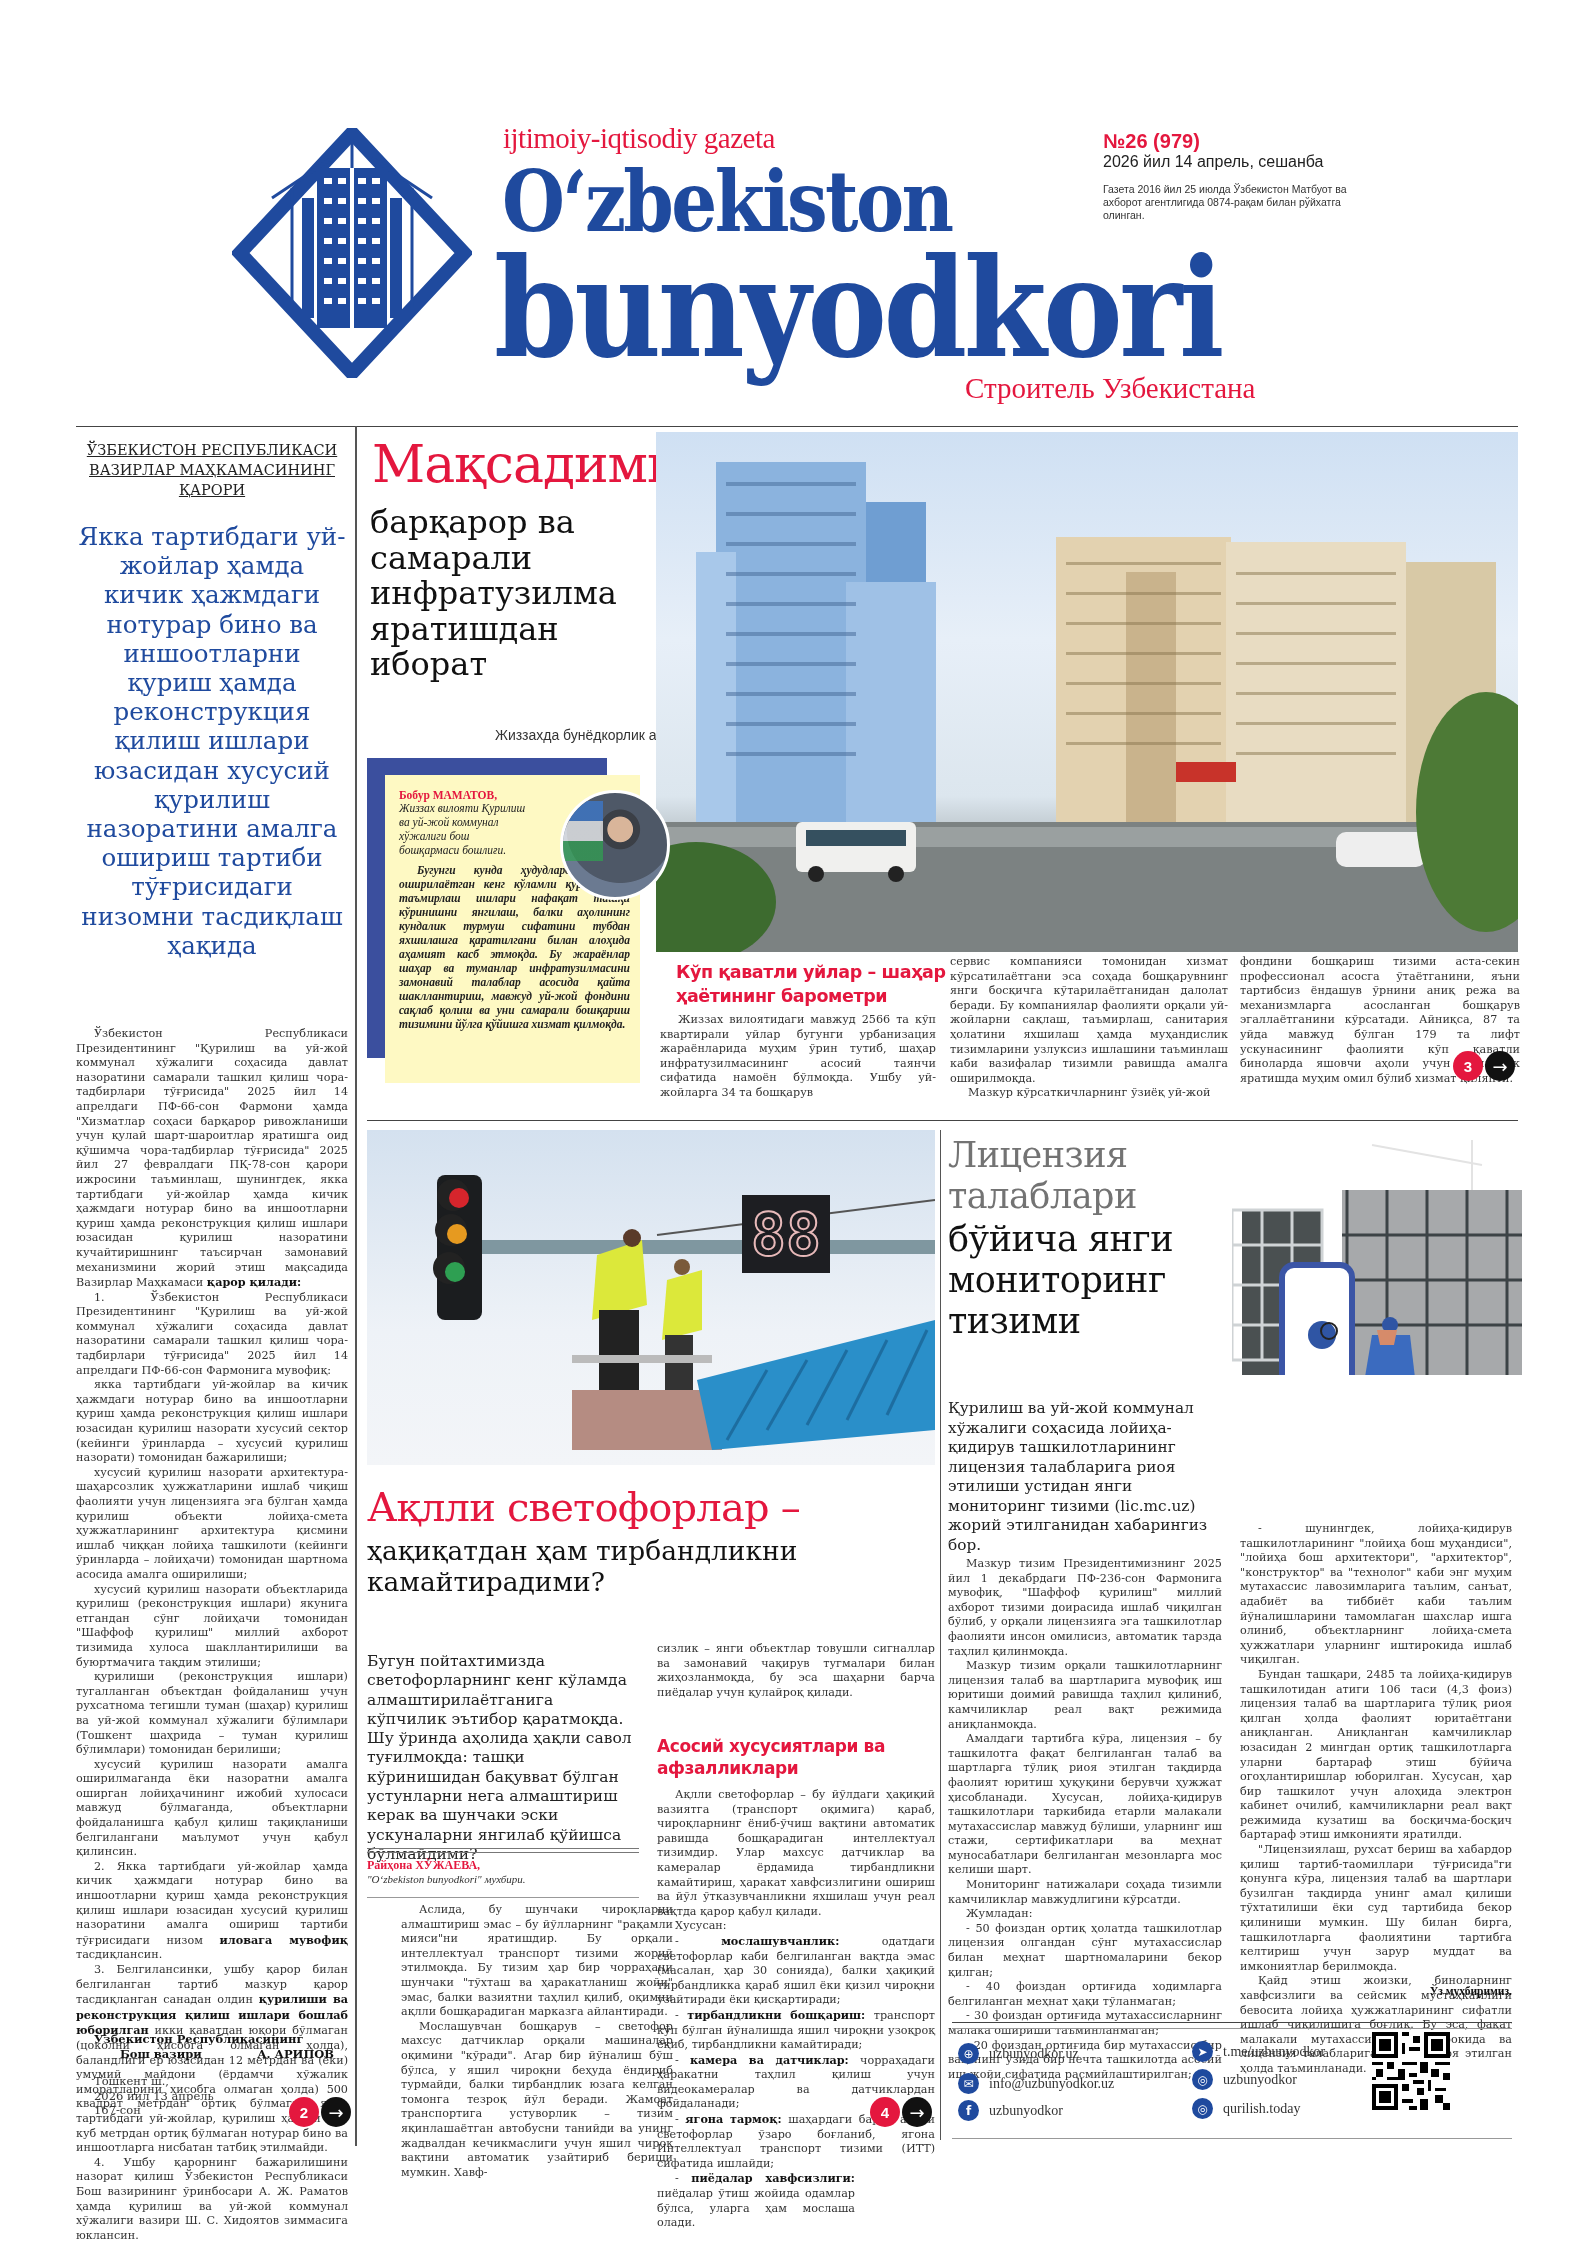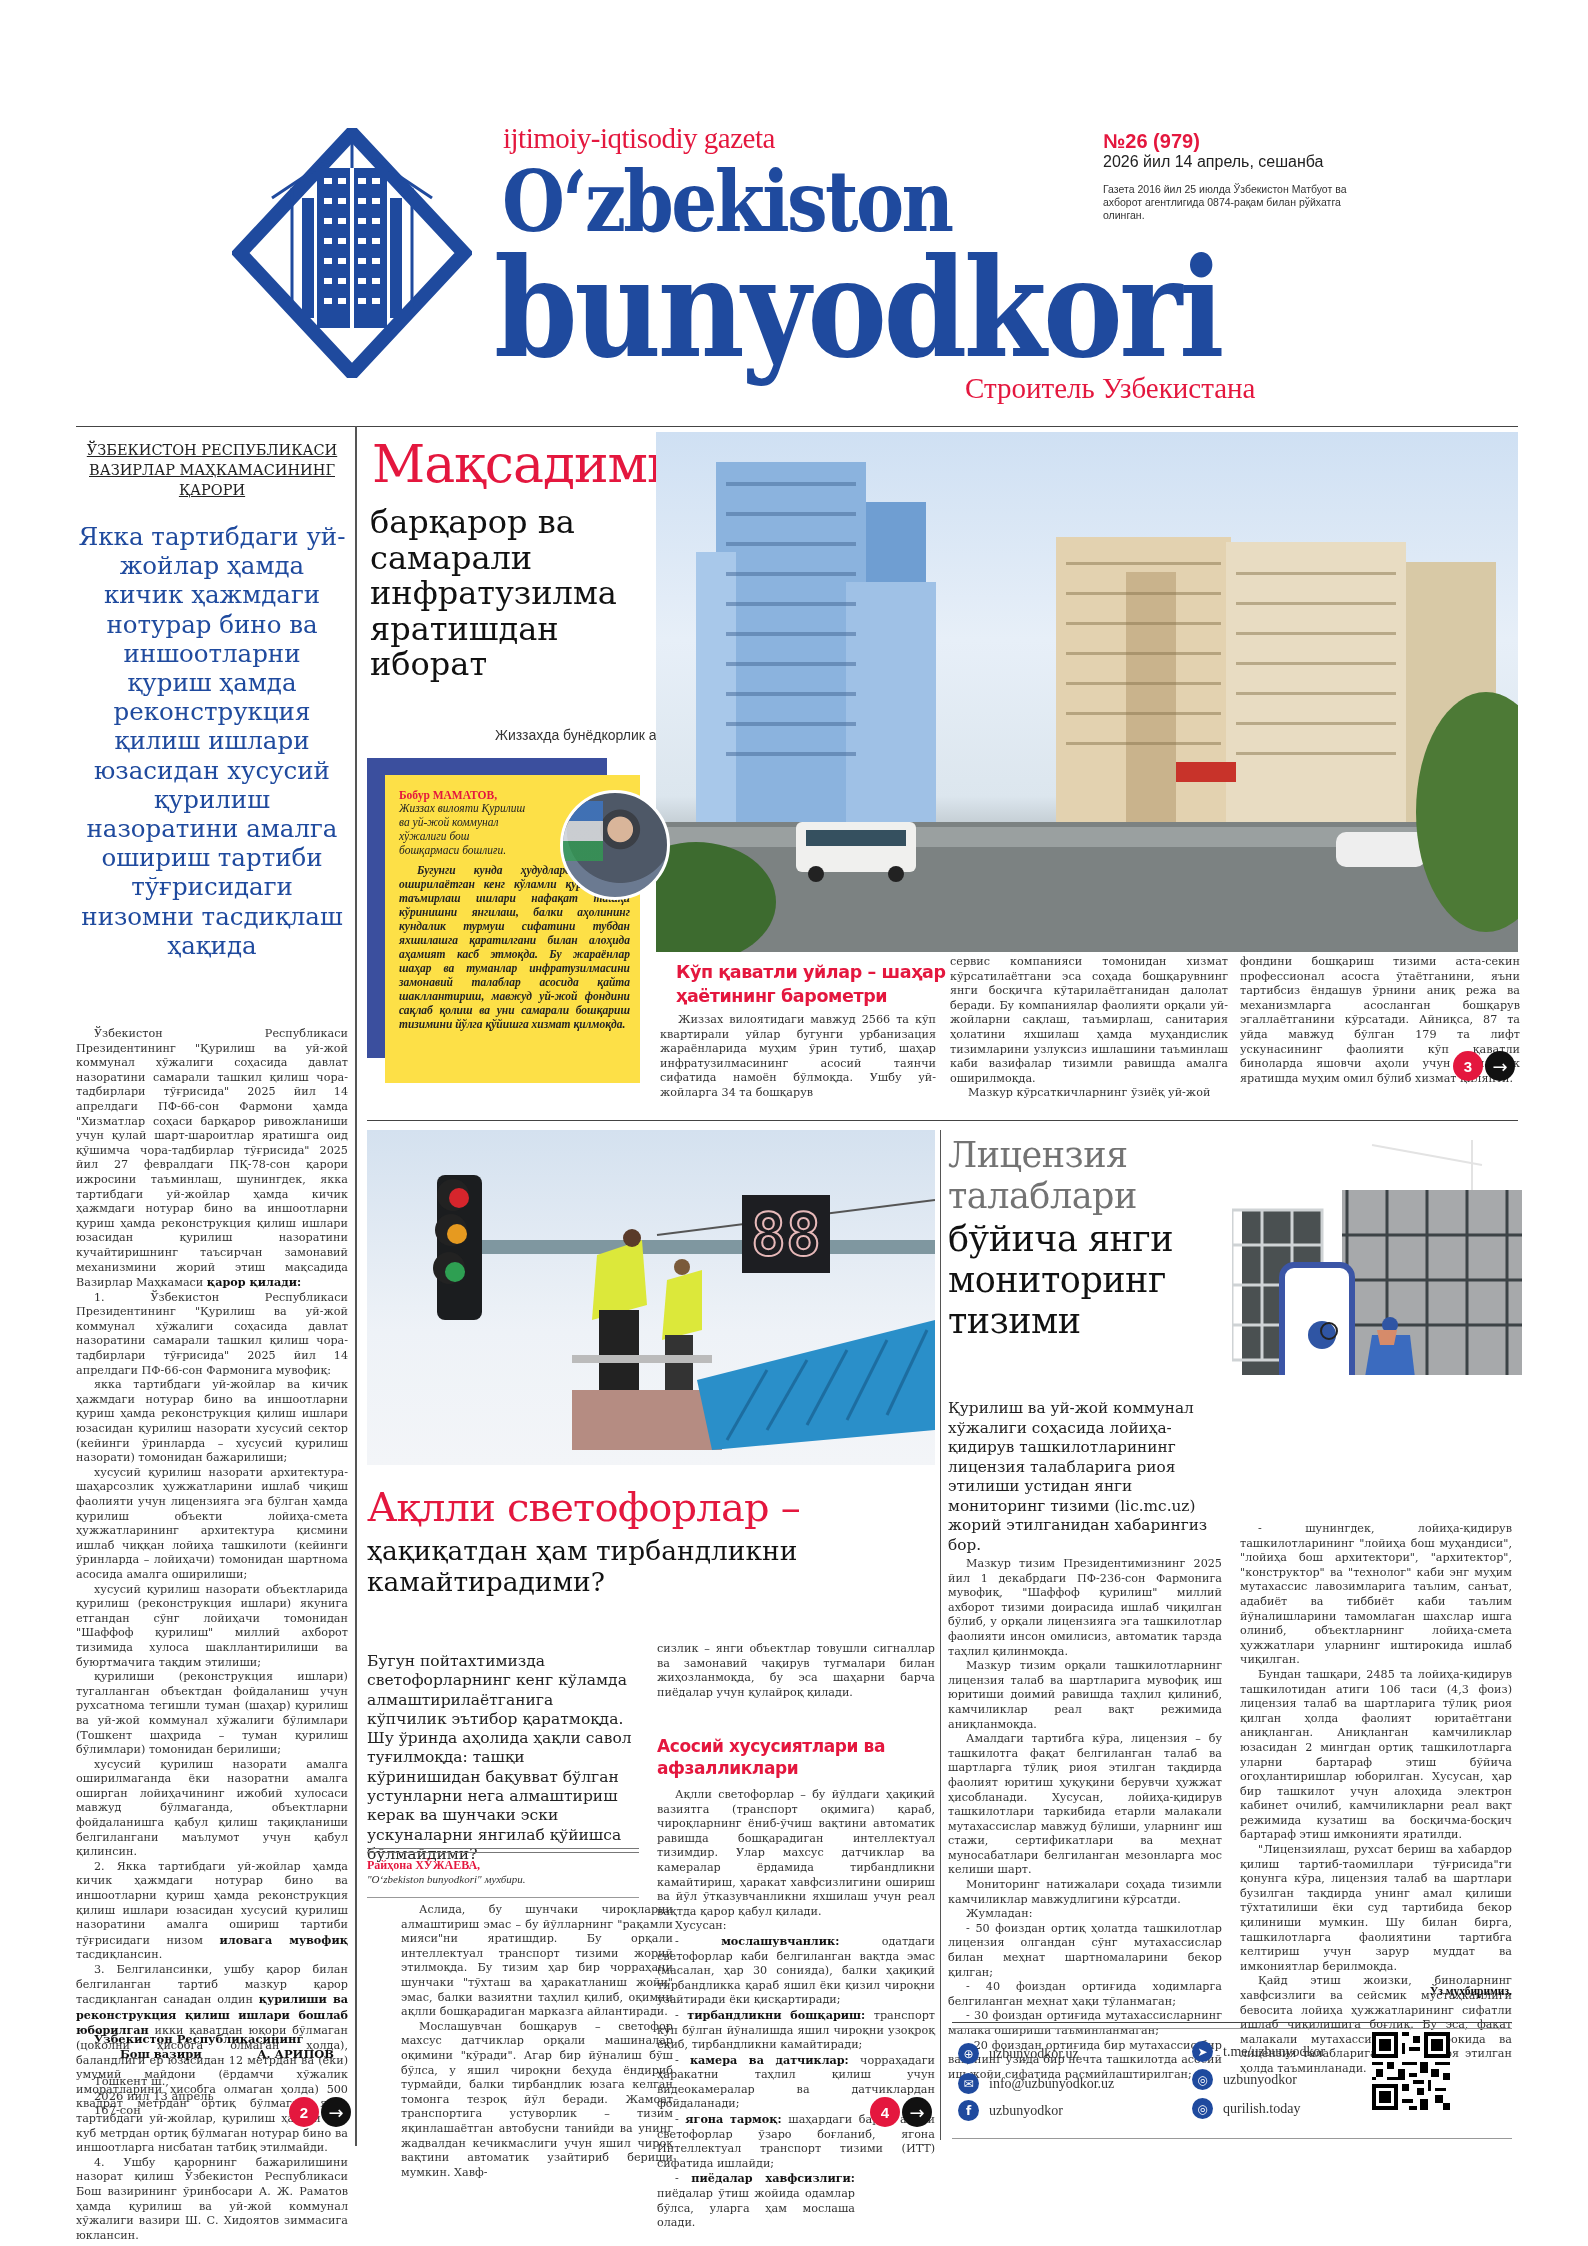--- a/index.html
+++ b/index.html
@@ -36,21 +36,21 @@
   .pagejump .arr { width: 30px; height: 30px; border-radius: 50%; background: #111; color: #fff; font-size: 18px; display: flex; align-items: center; justify-content: center; font-family: "DejaVu Sans", sans-serif; }
 
   
   #lead-head-red { left: 372px; top: 438px; font-size: 52px; color: #e4173e; line-height: 1; font-family: "DejaVu Serif", serif; letter-spacing: -1px; }
   #lead-head-black { left: 370px; top: 505px; width: 290px; font-size: 32px; line-height: 35.5px; color: #111; }
   #lead-pointer { left: 495px; top: 727px; font-size: 14px; color: #333; font-family: Liberation Sans, sans-serif; }
   #lead-pointer span.tri { color: #e4173e; }
   #photo-buildings { left: 656px; top: 432px; width: 862px; height: 520px; overflow: hidden; background: linear-gradient(180deg, #cfe0f3 0%, #e7eff8 40%, #dce6ee 70%, #9aa3a6 85%, #6b7070 100%); }
 
   #quote-box-bg { left: 367px; top: 758px; width: 240px; height: 300px; background: #3b4f9e; }
-  #quote-box { left: 385px; top: 775px; width: 255px; height: 308px; background: #fde047; padding: 14px 10px 0 14px; }
+  #quote-box { left: 385px; top: 775px; width: 255px; height: 308px; background: #fef9c3; padding: 14px 10px 0 14px; }
   #quote-name { font-size: 11.5px; font-weight: bold; color: #e4173e; font-family: "Liberation Serif", serif; }
   #quote-role { font-size: 11.5px; line-height: 14px; font-style: italic; color: #222; width: 130px; font-family: "Liberation Serif", serif; }
   #quote-text { font-size: 11.5px; line-height: 14px; font-style: italic; font-weight: bold; color: #222; margin-top: 6px; text-indent: 18px; font-family: "Liberation Serif", serif; text-align: justify; }
   #portrait { left: 560px; top: 790px; width: 110px; height: 110px; border-radius: 50%; background: radial-gradient(circle at 55% 35%, #d9b59a 0 14%, #3b3f46 15% 22%, #4e5867 23% 60%, #6b7a91 61% 100%); border: 3px solid #fff; overflow: hidden; }
   #portrait .flag { position: absolute; left: 0; top: 8px; width: 40px; height: 60px; background: linear-gradient(180deg, #3a7bd5 0 33%, #fff 33% 66%, #2ea44f 66% 100%); opacity: .7; }
 
   #multi-head { left: 660px; top: 960px; width: 290px; font-size: 17.5px; line-height: 24px; color: #e4173e; font-weight: bold; font-family: "DejaVu Sans", sans-serif; letter-spacing: -0.4px; margin-left: 16px; }
   #multi-col1 { left: 660px; top: 1013px; width: 276px; }
   #multi-col2 { left: 950px; top: 955px; width: 278px; }
   #multi-col3 { left: 1240px; top: 955px; width: 280px; }

